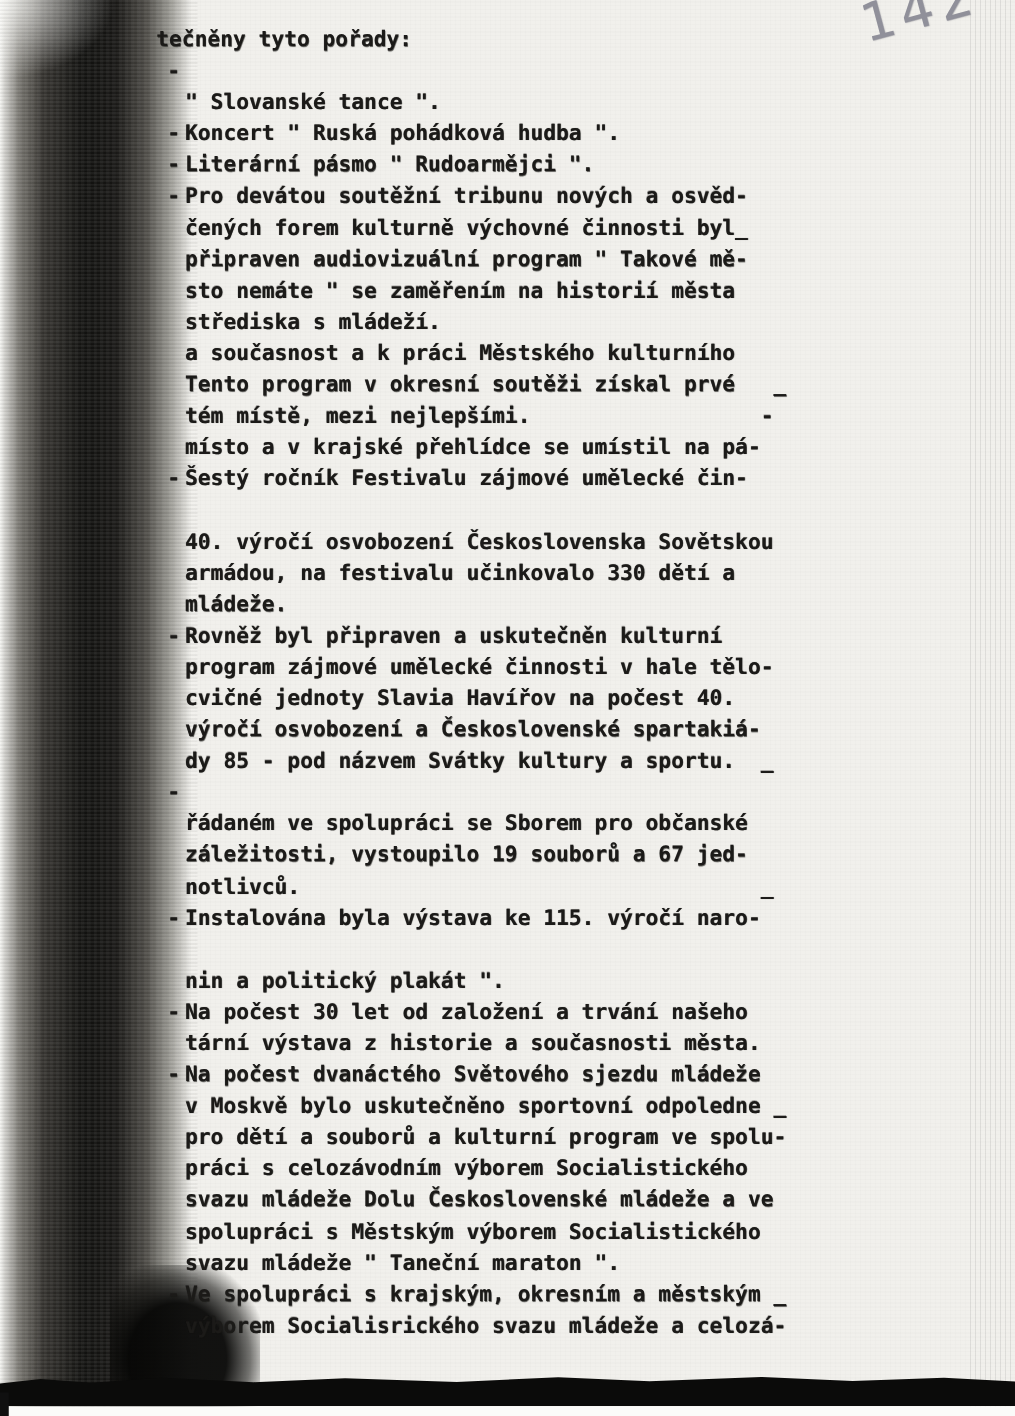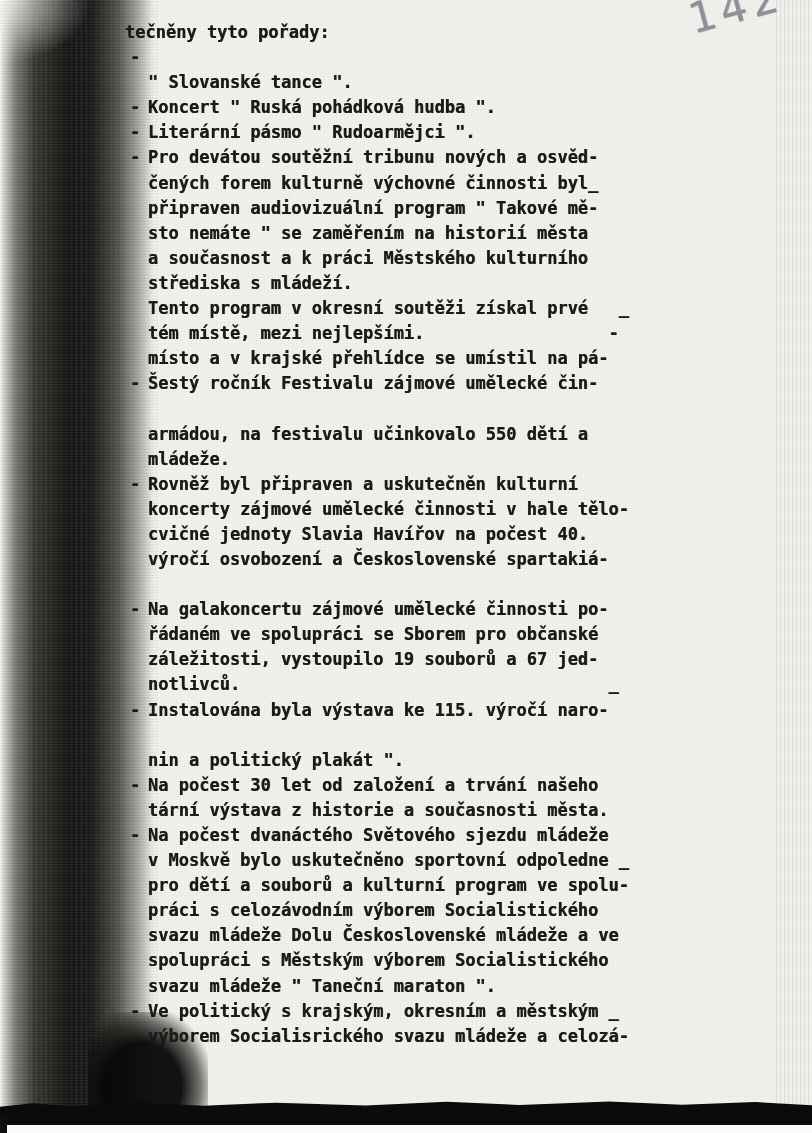--- a/index.html
+++ b/index.html
@@ -75,20 +75,21 @@
     color: #90909a;
     transform: rotate(-15deg);
     text-shadow: 0.5px 0.5px 0.8px rgba(120,120,130,0.5);
   }
 
   
   .text-block {
     position: absolute;
     left: 130px; top: 20px;
     width: 600px;
+    text-align: center;
   }
   .line {
     display: flex;
     height: 25.1px;
     line-height: 25.1px;
     font-size: 17px;
     font-weight: 700;
     color: #1b1a18;
     white-space: pre;
     text-shadow: 0.35px 0.35px 0.55px rgba(25,24,22,0.65), -0.2px -0.2px 0.4px rgba(25,24,22,0.3);
@@ -132,50 +133,51 @@
   <div class="text-block">
       <div class="line hang"><span class="dash"></span><span class="text">tečněny tyto pořady:</span></div>
       <div class="line"><span class="dash">-</span></div>
       <div class="line"><span class="dash"></span><span class="text">" Slovanské tance ".</span></div>
       <div class="line"><span class="dash">-</span><span class="text">Koncert " Ruská pohádková hudba ".</span></div>
       <div class="line"><span class="dash">-</span><span class="text">Literární pásmo " Rudoarmějci ".</span></div>
       <div class="line"><span class="dash">-</span><span class="text">Pro devátou soutěžní tribunu nových a osvěd-</span></div>
       <div class="line"><span class="dash"></span><span class="text">čených forem kulturně výchovné činnosti byl_</span></div>
       <div class="line"><span class="dash"></span><span class="text">připraven audiovizuální program " Takové mě-</span></div>
       <div class="line"><span class="dash"></span><span class="text">sto nemáte " se zaměřením na historií města</span></div>
+      <div class="line"><span class="dash"></span><span class="text">střediska s mládeží.</span></div>
       <div class="line"><span class="dash"></span><span class="text">a současnost a k práci Městského kulturního</span></div>
-      <div class="line"><span class="dash"></span><span class="text">střediska s mládeží.</span></div>
       <div class="line"><span class="dash"></span><span class="text">Tento program v okresní soutěži získal prvé   _</span></div>
       <div class="line"><span class="dash"></span><span class="text">tém místě, mezi nejlepšími.                  -</span></div>
       <div class="line"><span class="dash"></span><span class="text">místo a v krajské přehlídce se umístil na pá-</span></div>
       <div class="line"><span class="dash">-</span><span class="text">Šestý ročník Festivalu zájmové umělecké čin-</span></div>
       <div class="line"><span class="dash"></span></div>
-      <div class="line"><span class="dash"></span><span class="text">armádou, na festivalu učinkovalo 550 dětí a</span></div>
+      <div class="line"><span class="dash"></span><span class="text">40. výročí osvobození Československa Sovětskou</span></div>
+      <div class="line"><span class="dash"></span><span class="text">armádou, na festivalu učinkovalo 330 dětí a</span></div>
       <div class="line"><span class="dash"></span><span class="text">mládeže.</span></div>
       <div class="line"><span class="dash">-</span><span class="text">Rovněž byl připraven a uskutečněn kulturní</span></div>
-      <div class="line"><span class="dash"></span><span class="text">koncerty zájmové umělecké činnosti v hale tělo-</span></div>
+      <div class="line"><span class="dash"></span><span class="text">program zájmové umělecké činnosti v hale tělo-</span></div>
       <div class="line"><span class="dash"></span><span class="text">cvičné jednoty Slavia Havířov na počest 40.</span></div>
       <div class="line"><span class="dash"></span><span class="text">výročí osvobození a Československé spartakiá-</span></div>
-      <div class="line"><span class="dash"></span></div>
-      <div class="line"><span class="dash">-</span><span class="text">Na galakoncertu zájmové umělecké činnosti po-</span></div>
+      <div class="line"><span class="dash"></span><span class="text">dy 85 - pod názvem Svátky kultury a sportu.  _</span></div>
+      <div class="line"><span class="dash">-</span></div>
       <div class="line"><span class="dash"></span><span class="text">řádaném ve spolupráci se Sborem pro občanské</span></div>
       <div class="line"><span class="dash"></span><span class="text">záležitosti, vystoupilo 19 souborů a 67 jed-</span></div>
       <div class="line"><span class="dash"></span><span class="text">notlivců.                                    _</span></div>
       <div class="line"><span class="dash">-</span><span class="text">Instalována byla výstava ke 115. výročí naro-</span></div>
       <div class="line"><span class="dash"></span></div>
       <div class="line"><span class="dash"></span><span class="text">nin a politický plakát ".</span></div>
       <div class="line"><span class="dash">-</span><span class="text">Na počest 30 let od založení a trvání našeho</span></div>
       <div class="line"><span class="dash"></span><span class="text">tární výstava z historie a současnosti města.</span></div>
       <div class="line"><span class="dash">-</span><span class="text">Na počest dvanáctého Světového sjezdu mládeže</span></div>
       <div class="line"><span class="dash"></span><span class="text">v Moskvě bylo uskutečněno sportovní odpoledne _</span></div>
       <div class="line"><span class="dash"></span><span class="text">pro dětí a souborů a kulturní program ve spolu-</span></div>
       <div class="line"><span class="dash"></span><span class="text">práci s celozávodním výborem Socialistického</span></div>
       <div class="line"><span class="dash"></span><span class="text">svazu mládeže Dolu Československé mládeže a ve</span></div>
       <div class="line"><span class="dash"></span><span class="text">spolupráci s Městským výborem Socialistického</span></div>
       <div class="line"><span class="dash"></span><span class="text">svazu mládeže " Taneční maraton ".</span></div>
-      <div class="line"><span class="dash">-</span><span class="text">Ve politický s krajským, okresním a městským _</span></div>
+      <div class="line"><span class="dash">-</span><span class="text">Ve spolupráci s krajským, okresním a městským _</span></div>
       <div class="line"><span class="dash"></span><span class="text">výborem Socialisrického svazu mládeže a celozá-</span></div>
     </div>
 
   <div class="bottom-bar"></div>
   <div class="bottom-white"></div>
   <div class="corner-notch"></div>
 </div>
 
 </body></html>

